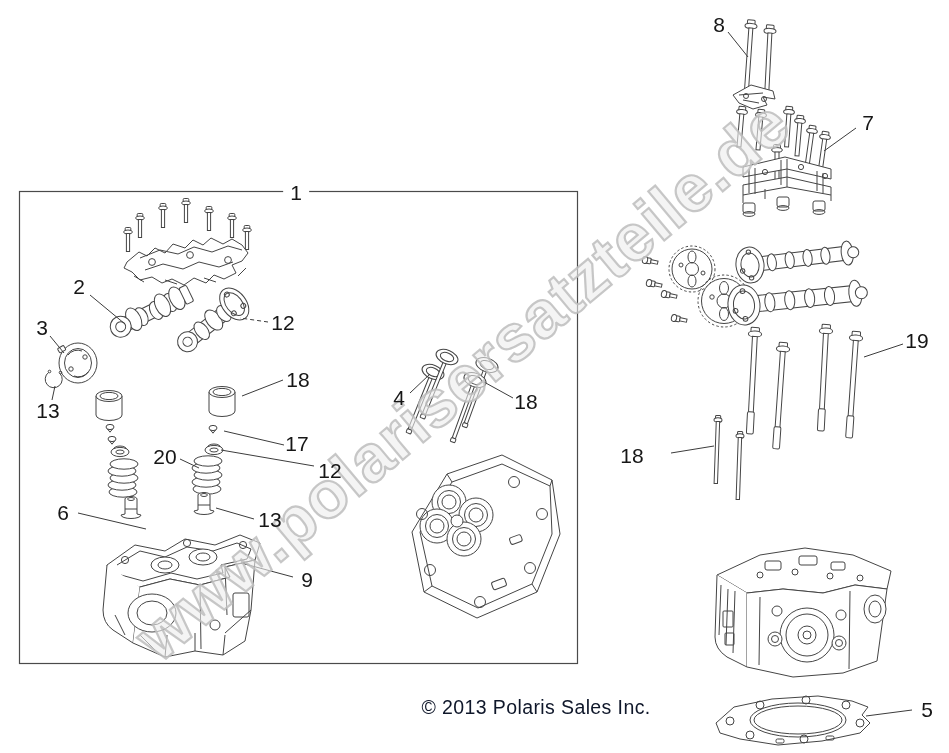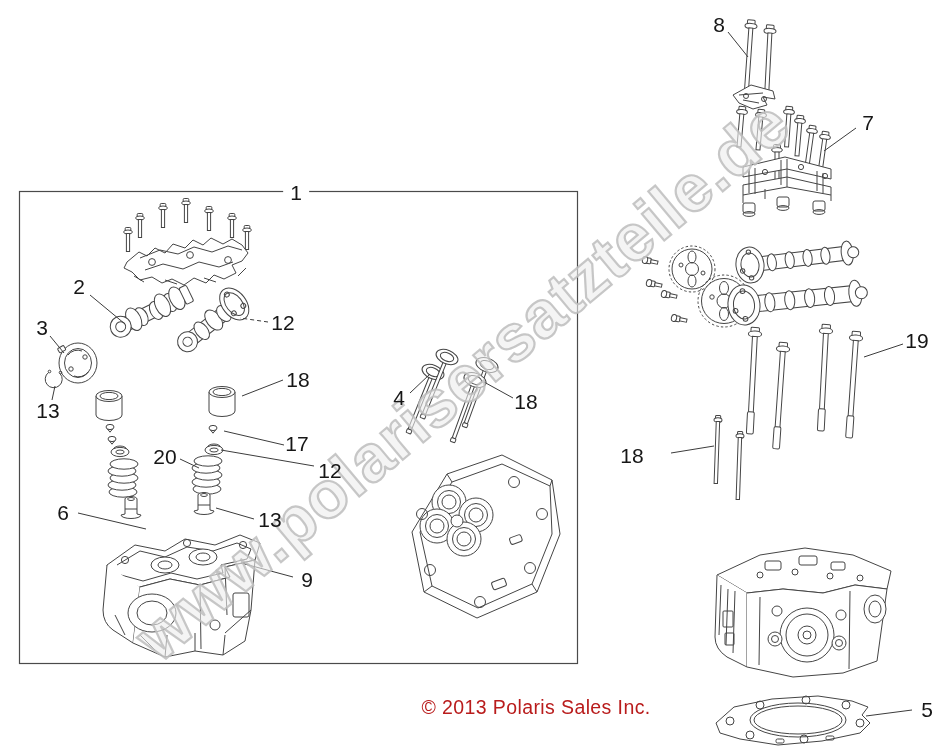--- a/index.html
+++ b/index.html
@@ -2,21 +2,21 @@
 <html><head>
 <meta charset="utf-8">
 <style>
   html,body{margin:0;padding:0;background:#fff;}
   .stage{position:relative;width:949px;height:753px;background:#ffffff;overflow:hidden;
          font-family:"Liberation Sans",sans-serif;}
   .callout{position:absolute;font-size:21px;color:#161616;line-height:1;
            transform:translate(-50%,-50%);white-space:nowrap;z-index:5;}
   .callout.on-border{background:#fff;padding:0 7px;}
   .copyright{position:absolute;left:536px;top:707px;transform:translate(-50%,-50%);
-             font-size:19.5px;color:#b91c1c;letter-spacing:.4px;z-index:5;white-space:nowrap;}
+             font-size:19.5px;color:#0f172a;letter-spacing:.4px;z-index:5;white-space:nowrap;}
   svg text{font-family:"Liberation Sans",sans-serif;}
   .ln{fill:#ffffff;stroke:#454545;stroke-width:1;}
   .no{fill:none;stroke:#454545;stroke-width:1;}
   .ld{stroke:#3c3c3c;stroke-width:1;fill:none;}
   .bx{fill:none;stroke:#4a4a4a;stroke-width:1.2;}
 </style>
 </head>
 <body>
 
 <div class="stage">

